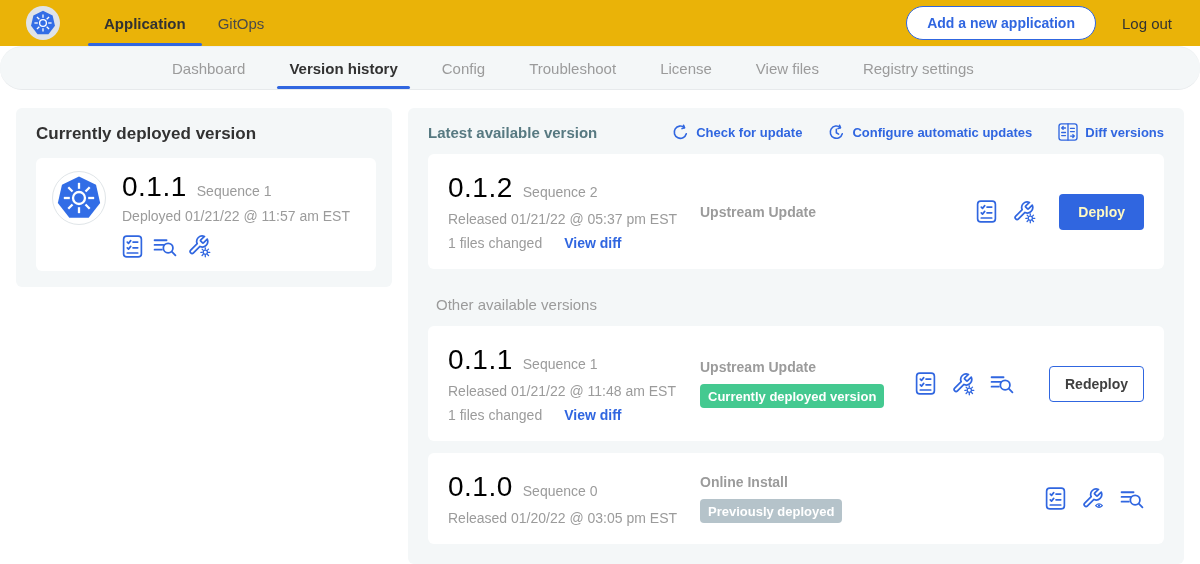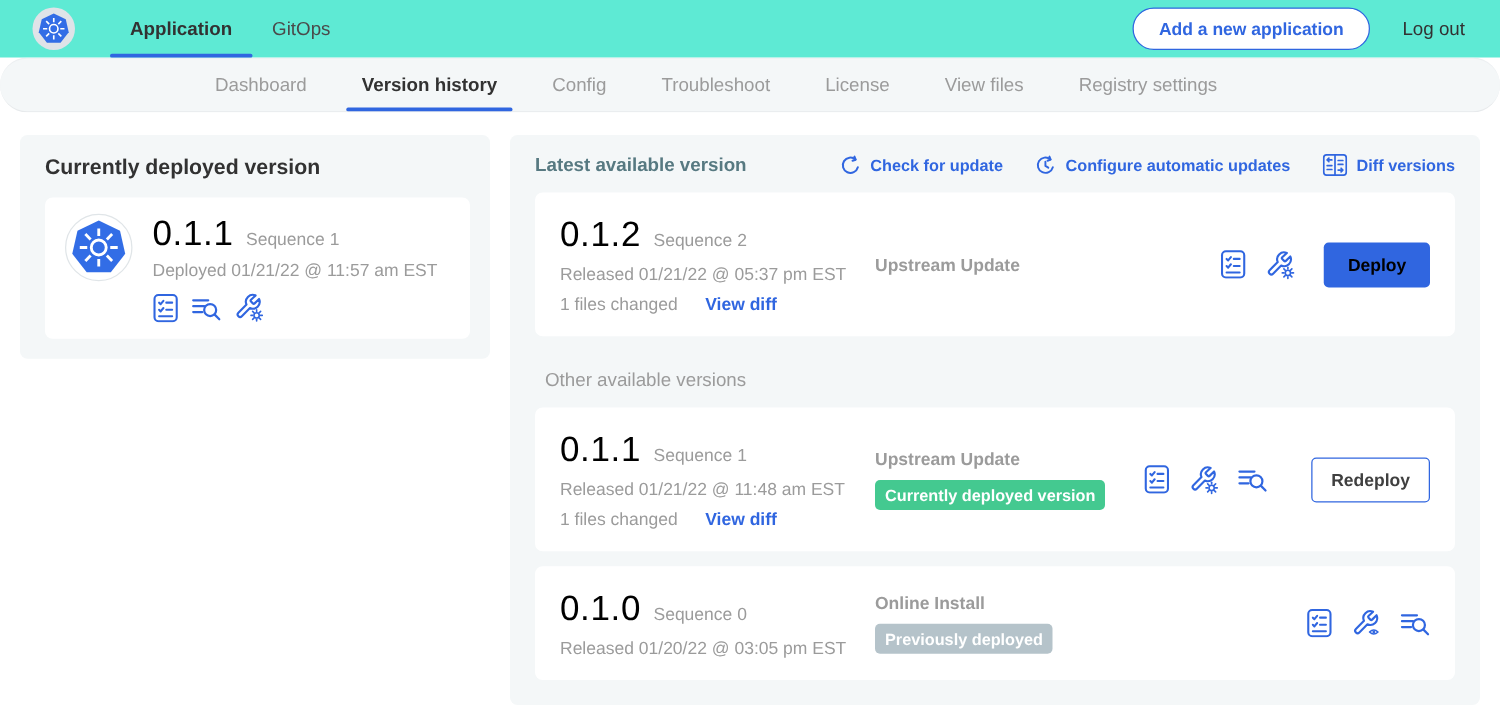--- a/index.html
+++ b/index.html
@@ -1,20 +1,20 @@
 <!DOCTYPE html>
 <html><head>
 <meta charset="utf-8">
 <style>
   * { box-sizing: border-box; margin: 0; padding: 0; }
   html,body { width:1200px; height:564px; background:#fff; overflow:hidden;
     font-family:"Liberation Sans", sans-serif; color:#323232; }
 
   
-  .header { height:46px; display:flex; align-items:stretch; padding:0 28px 0 26px; background:#5eead4; }
+  .header { height:46px; display:flex; align-items:stretch; padding:0 28px 0 26px; background:#eab308; }
   .logo-circle { width:34px; height:34px; border-radius:50%; background:#dfe3e8;
     display:flex; align-items:center; justify-content:center; align-self:center; }
   .header-tabs { display:flex; margin-left:28px; }
   .htab { position:relative; display:flex; align-items:center; padding:0 16px; font-size:15px;
     font-weight:500; color:#4a4a4a; cursor:pointer; }
   .htab.active { font-weight:700; color:#323232; }
   .htab.active::after { content:""; position:absolute; left:0; right:0; bottom:0; height:3px;
     background:#3066e0; border-radius:2px; }
   .header-right { margin-left:auto; display:flex; align-items:center; gap:26px; }
   .pill-btn { border:1px solid #3066e0; color:#3066e0; background:#fff; font-weight:700;
@@ -65,21 +65,21 @@
   .released { margin-top:7px; }
   .files-line { margin-top:8px; display:flex; align-items:baseline; gap:22px; }
   .view-diff { color:#3066e0; font-weight:700; font-size:14px; cursor:pointer; }
   .row-mid { flex:1; }
   .source { font-size:14px; font-weight:700; color:#9b9b9b; }
   .badge { display:inline-block; margin-top:9px; border-radius:4px; padding:5px 8px 4px;
     font-size:13px; font-weight:700; color:#fff; }
   .badge.green { background:#44c990; }
   .badge.gray  { background:#b5c3ca; }
   .row-right { display:flex; align-items:center; gap:15px; }
-  .btn-primary { background:#3066e0; color:#000000; border:none; border-radius:4px; padding:10px 19px;
+  .btn-primary { background:#3066e0; color:#fef9c3; border:none; border-radius:4px; padding:10px 19px;
     font-size:14px; font-weight:700; cursor:pointer; margin-left:8px; font-family:"Liberation Sans", sans-serif; }
   .btn-outline { background:#fff; color:#404040; border:1px solid #3066e0; border-radius:4px;
     padding:9px 15px; font-size:14px; font-weight:700; cursor:pointer; margin-left:20px;
     font-family:"Liberation Sans", sans-serif; }
   svg { display:block; }
 </style>
 </head>
 <body>
 
 <div class="header">

